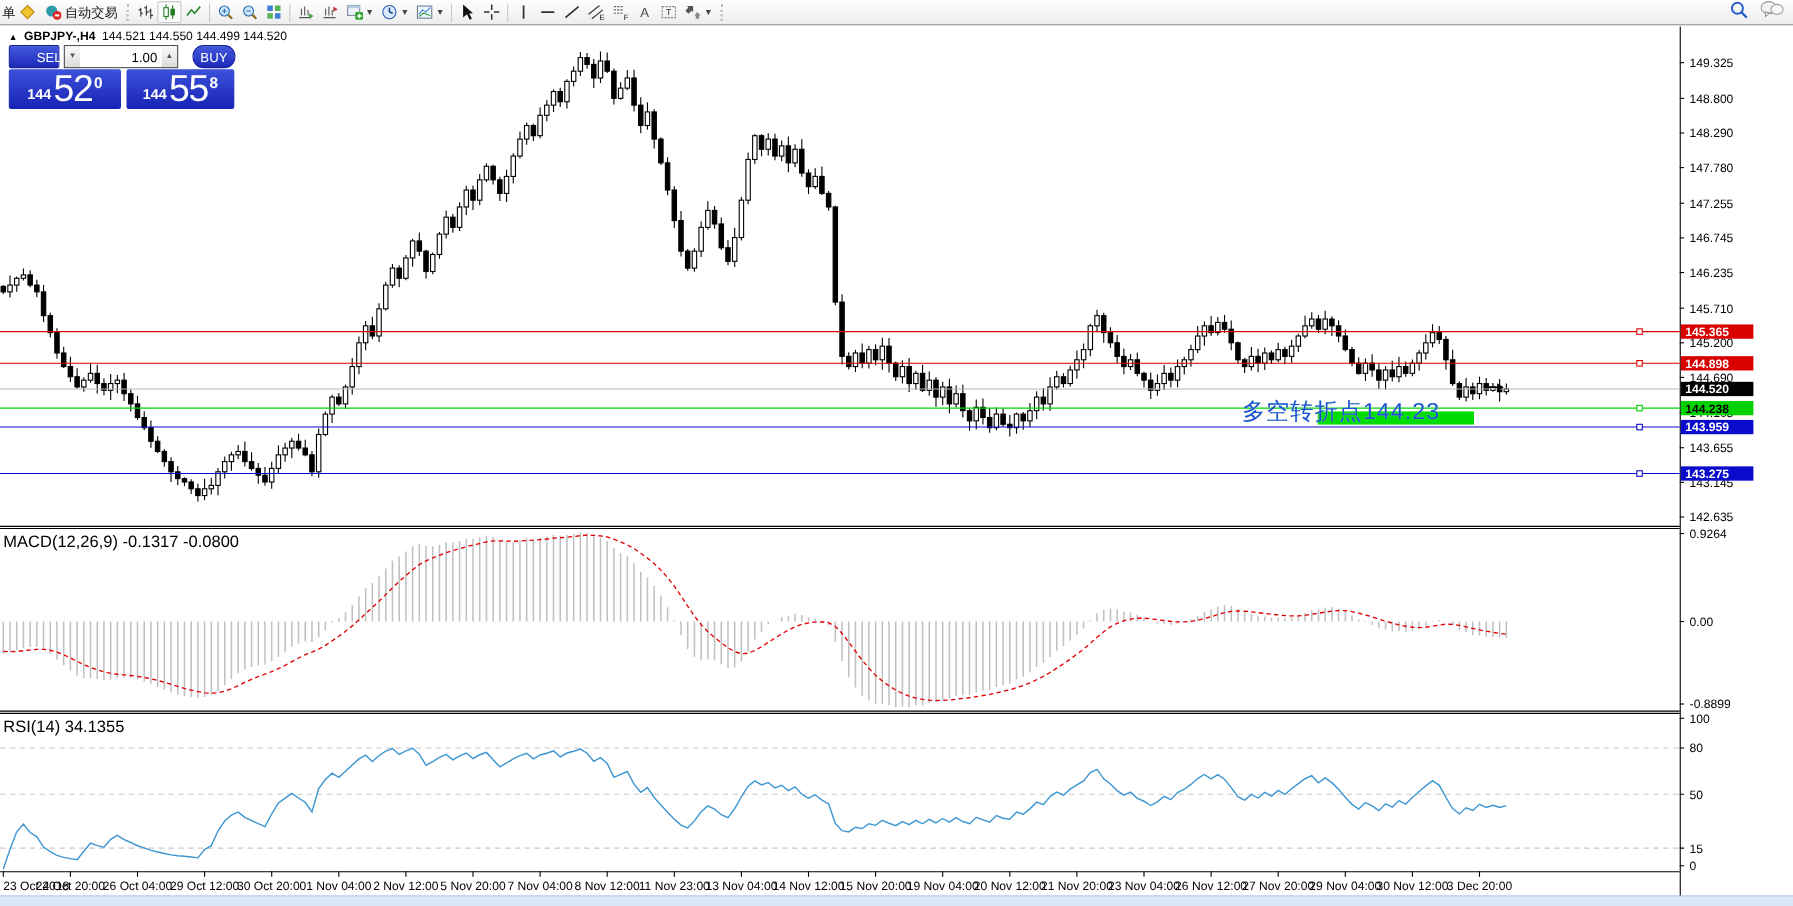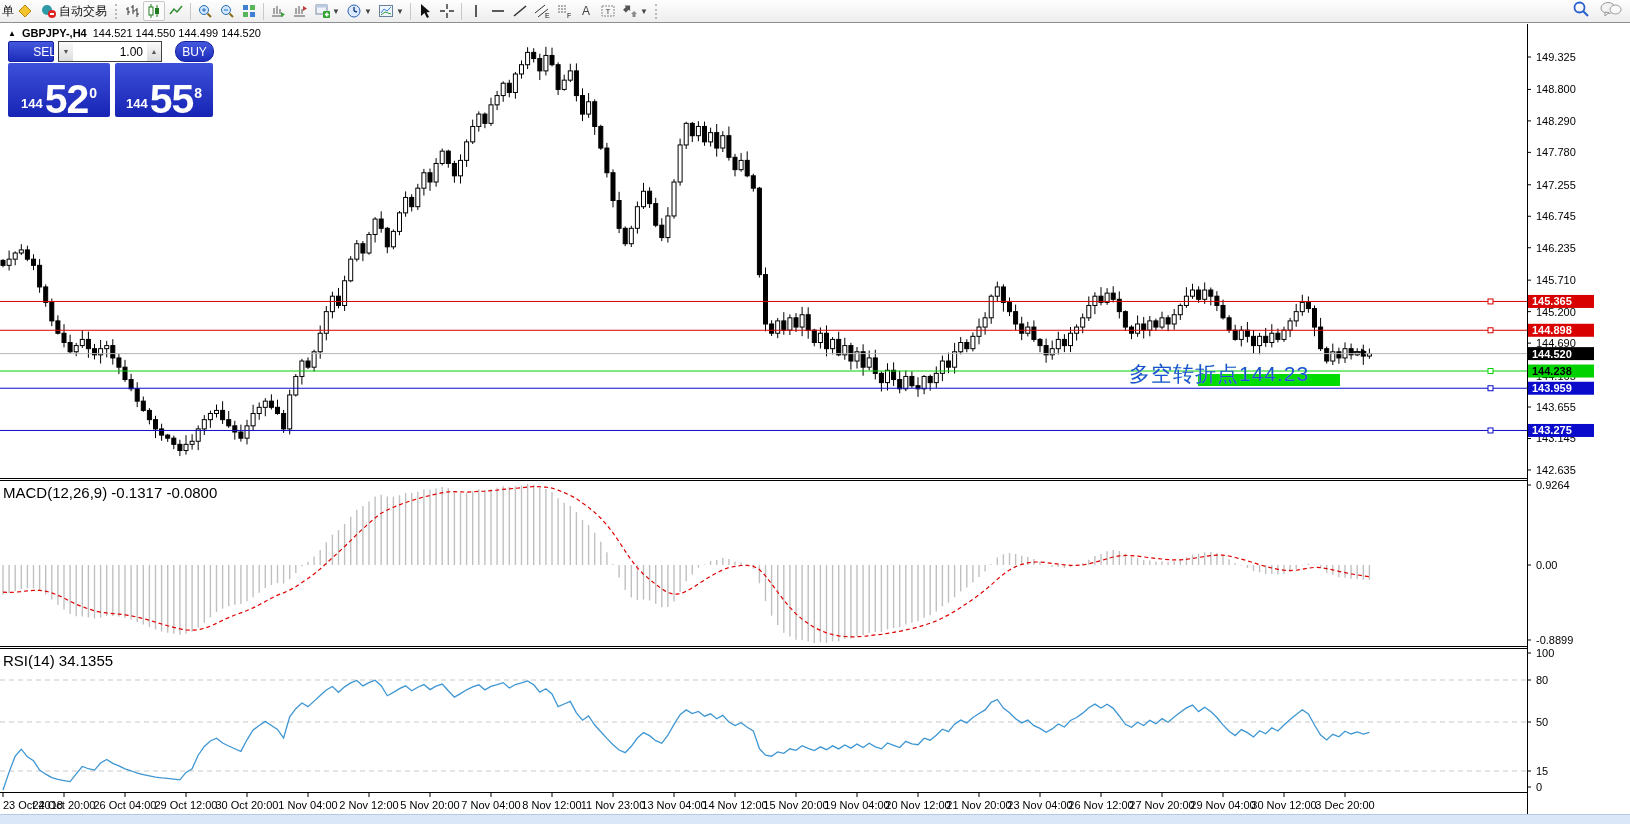--- a/index.html
+++ b/index.html
@@ -31,26 +31,26 @@
   #trade .row1{display:flex;height:21px;}
   .bluebtn{background:linear-gradient(#4458dd,#1d2cbb);color:#fff;font-size:12px;
            display:flex;align-items:center;justify-content:center;border-radius:2px;
            border:1px solid #1520a0;box-sizing:border-box;}
   #sell-btn{width:46px;padding-left:34px;}  #buy-btn{width:43px;margin-left:13px;border-radius:10px;}
   #volbox{display:flex;height:21px;margin-left:4px;border:1px solid #404040;box-sizing:border-box;background:#fff;}
   .spin{width:14px;background:linear-gradient(#fafafa,#dcdcdc);display:flex;align-items:center;
         justify-content:center;font-size:7px;color:#555;border:0;}
   #vol-input{width:68px;border:0;outline:none;text-align:right;font-size:12px;padding-right:4px;
              font-family:"Liberation Sans",sans-serif;}
-  #trade .row2{display:flex;margin-top:1px;height:54px;}
+  #trade .row2{display:flex;margin-top:1px;height:36px;}
   .pricebox{background:linear-gradient(#3d51da,#1724b4);color:#fff;border-radius:2px;
             display:flex;align-items:flex-end;justify-content:center;padding-bottom:2px;}
   #sell-price{width:102px;} #buy-price{width:98px;margin-left:5px;}
   .p-small{font-size:13px;font-weight:bold;margin:0 2px 4px 0;}
-  .p-big{font-size:41px;font-weight:bold;line-height:31px;letter-spacing:-1px;}
+  .p-big{font-size:34px;font-weight:normal;line-height:31px;letter-spacing:-1px;}
   .p-sup{font-size:14px;font-weight:bold;margin:0 0 14px 1px;}
   
   .ind-label{position:absolute;left:3px;z-index:20;font-size:15px;color:#000;}
   #macd-label{top:484px;} #rsi-label{top:652px;}
   
   #annotation{position:absolute;left:1129px;top:360px;z-index:20;font-size:21px;font-weight:normal;
               color:#1d4ed8;letter-spacing:1px;white-space:nowrap;
               text-shadow:0 0 1px rgba(180,255,180,.9);}
   
   #status-strip{position:absolute;left:0;top:814px;width:1630px;height:10px;z-index:5;

